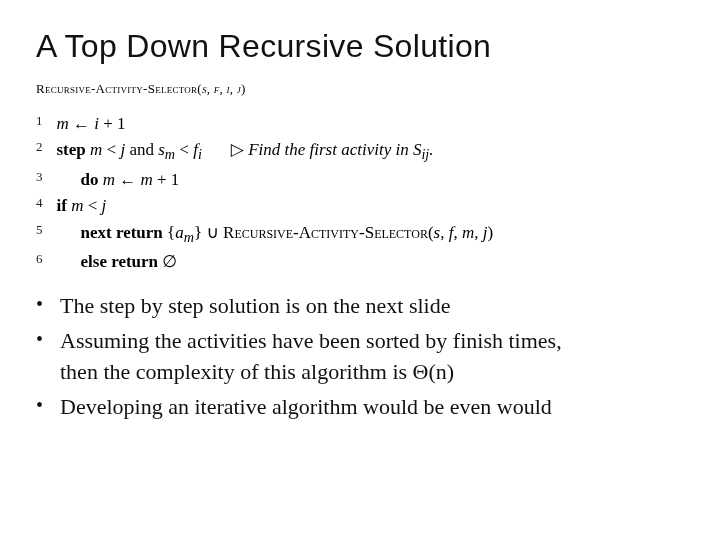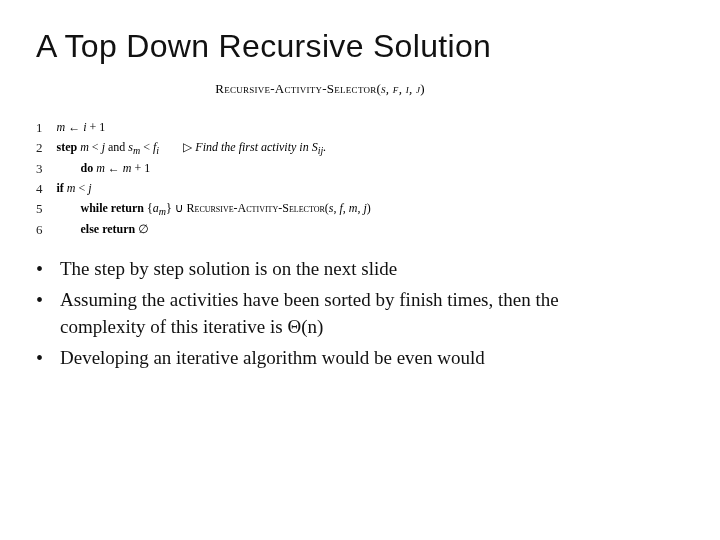--- a/index.html
+++ b/index.html
@@ -35,23 +35,22 @@
       border: none;
       margin-bottom: 10px;
       font-family: 'Times New Roman', Times, serif;
       font-size: 13.5px;
       line-height: 1.55;
     }
 
     .algo-header {
       font-variant: small-caps;
       font-size: 13px;
-      margin-bottom: 19px;
+      margin-bottom: 12px;
       letter-spacing: 0.02em;
-      text-align: center;
     }
 
     .algo-header .algo-name {
       font-variant: small-caps;
     }
 
     .algo-header .algo-params {
       font-style: italic;
     }
 
@@ -70,21 +69,21 @@
       color: #222;
       font-size: 13px;
       vertical-align: top;
       text-align: right;
       width: 18px;
       user-select: none;
     }
 
     .line-content {
       display: table-cell;
-      font-size: 12px;
+      font-size: 17px;
       vertical-align: top;
       padding-left: 0;
     }
 
     .kw {
       font-weight: bold;
     }
 
     .comment {
       font-style: italic;
@@ -113,21 +112,21 @@
 
     .bullet-dot {
       min-width: 22px;
       font-size: 20px;
       line-height: 1.35;
       margin-right: 2px;
     }
 
     .bullet-text {
       flex: 1;
-      font-size: 19px;
+      font-size: 22px;
       line-height: 1.4;
     }
 
     
     .mi { font-style: italic; }
     .sc { font-variant: small-caps; }
   </style>
 </head>
 <body>
 
@@ -167,21 +166,21 @@
         <span class="line-num">4</span>
         <span class="line-content">
           <span class="kw">if</span> <span class="mi">m</span> &lt; <span class="mi">j</span>
         </span>
       </div>
 
       <div class="algo-line">
         <span class="line-num">5</span>
         <span class="line-content">
           <span style="padding-left:24px;display:inline-block;">
-            <span class="kw">while return</span> {<span class="mi">a<sub>m</sub></span>} ∪ <span class="sc">Recursive-Activity-Selector</span>(<span class="mi">s</span>, <span class="mi">f</span>, <span class="mi">m</span>, <span class="mi">j</span>)
+            <span class="kw">next return</span> {<span class="mi">a<sub>m</sub></span>} ∪ <span class="sc">Recursive-Activity-Selector</span>(<span class="mi">s</span>, <span class="mi">f</span>, <span class="mi">m</span>, <span class="mi">j</span>)
           </span>
         </span>
       </div>
 
       <div class="algo-line">
         <span class="line-num">6</span>
         <span class="line-content">
           <span style="padding-left:24px;display:inline-block;font-family:Liberation Serif, serif;">
             <span class="kw">else return</span> ∅
           </span>
@@ -194,21 +193,21 @@
   <div class="bullet-section">
 
     <div class="bullet-item">
       <span class="bullet-dot">•</span>
       <span class="bullet-text">The step by step solution is on the next slide</span>
     </div>
 
     <div class="bullet-item">
       <span class="bullet-dot">•</span>
       <span class="bullet-text">
-        Assuming the activities have been sorted by finish times, then the complexity of this iterative is Θ(n)
+        Assuming the activities have been sorted by finish times, then the complexity of this algorithm is Θ(n)
       </span>
     </div>
 
     <div class="bullet-item">
       <span class="bullet-dot">•</span>
       <span class="bullet-text">
         Developing an iterative algorithm would be even would
       </span>
     </div>
 

